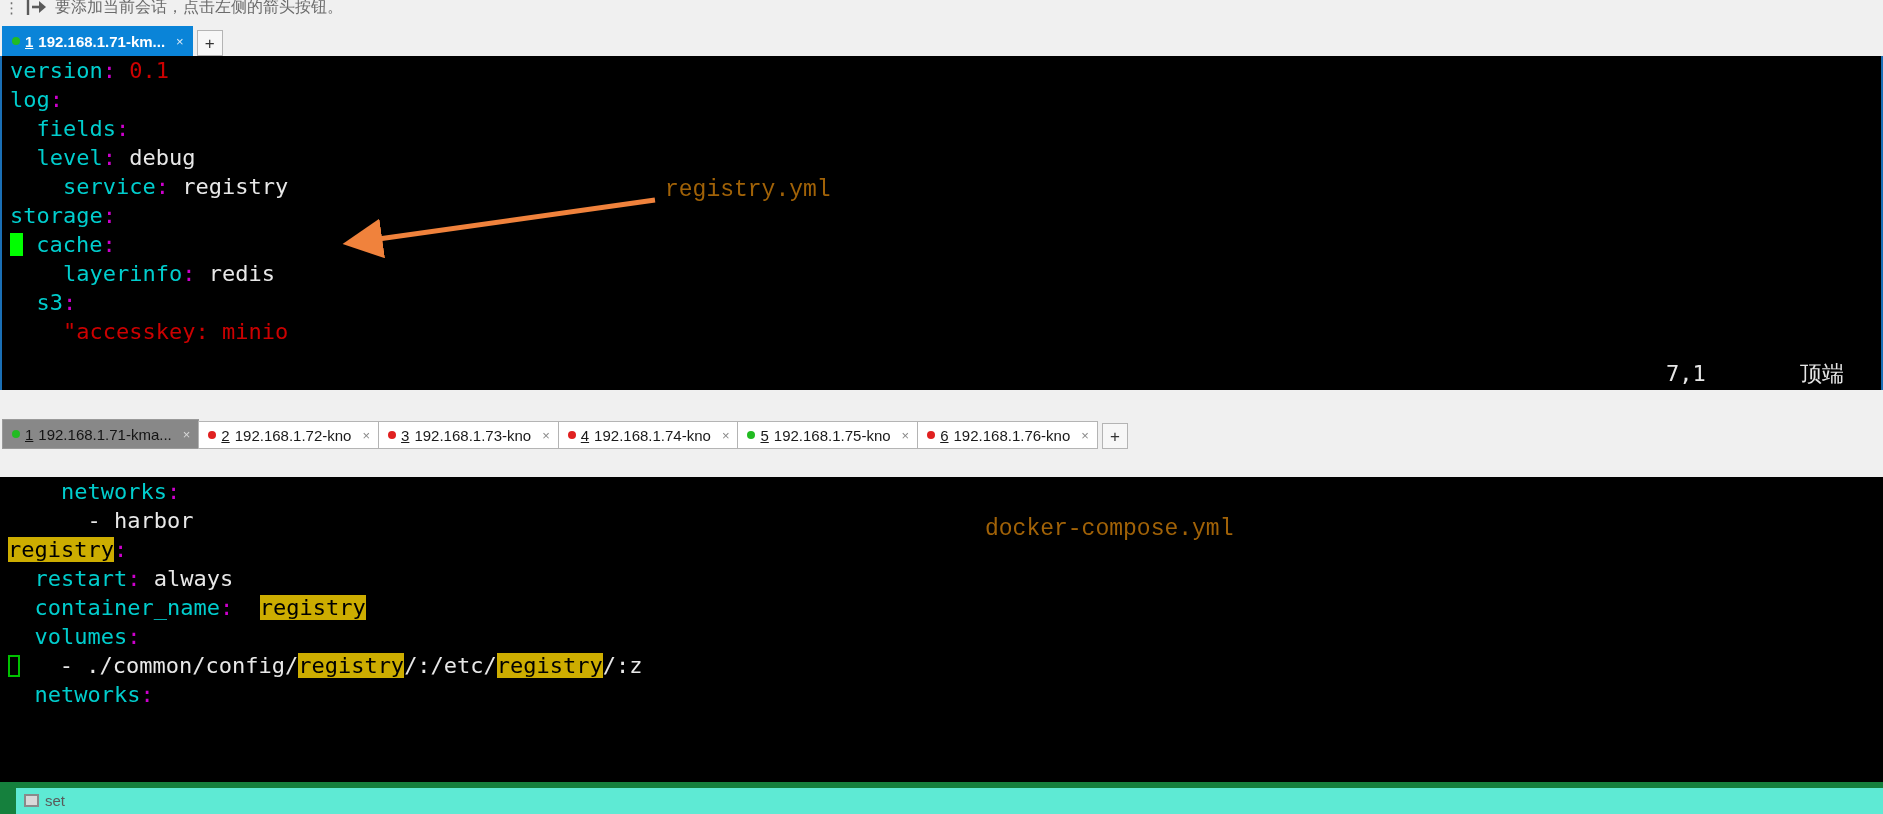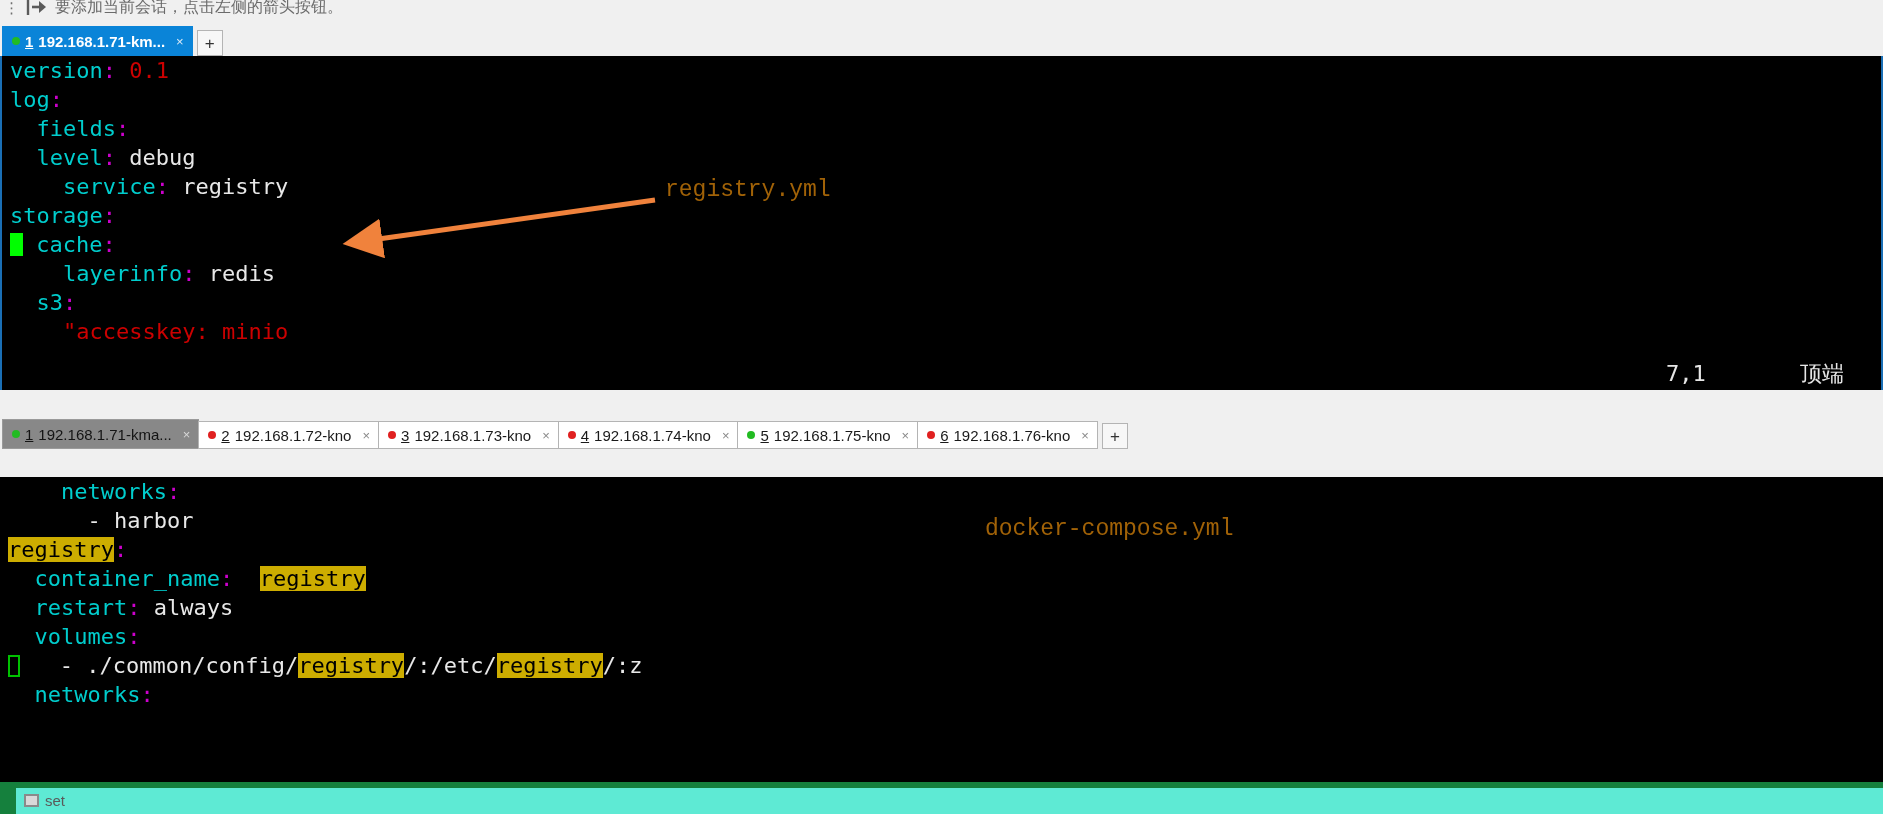--- a/index.html
+++ b/index.html
@@ -232,22 +232,22 @@
         <span class="tlabel"> 192.168.1.76-kno</span>
         <span class="tclose">×</span>
       </div>
       <div class="tab-plus">+</div>
     </div>
 
   <div class="term" id="term-bottom" style="top:449px;height:307px;margin-top:28px;">
       <div class="line"><span class="v">    </span><span class="k">networks</span><span class="c">:</span></div>
       <div class="line"><span class="v">      - harbor</span></div>
       <div class="line"><span class="hl">registry</span><span class="c">:</span></div>
+      <div class="line"><span class="v">  </span><span class="k">restart</span><span class="c">:</span><span class="v"> always</span></div>
       <div class="line"><span class="v">  </span><span class="k">container_name</span><span class="c">:</span><span class="v">  </span><span class="hl">registry</span></div>
-      <div class="line"><span class="v">  </span><span class="k">restart</span><span class="c">:</span><span class="v"> always</span></div>
       <div class="line"><span class="v">  </span><span class="k">volumes</span><span class="c">:</span></div>
       <div class="line"><span class="cursor-hollow"></span><span class="v">   - ./common/config/</span><span class="hl">registry</span><span class="v">/:/etc/</span><span class="hl">registry</span><span class="v">/:z</span></div>
       <div class="line"><span class="v">  </span><span class="k">networks</span><span class="c">:</span></div>
     </div>
 
   <div class="ruler" id="ruler-bottom" style="top:782px;background:#15803d;">
     <span class="pos">20,3</span>
     <span class="pct mono">9%</span>
   </div>
 

